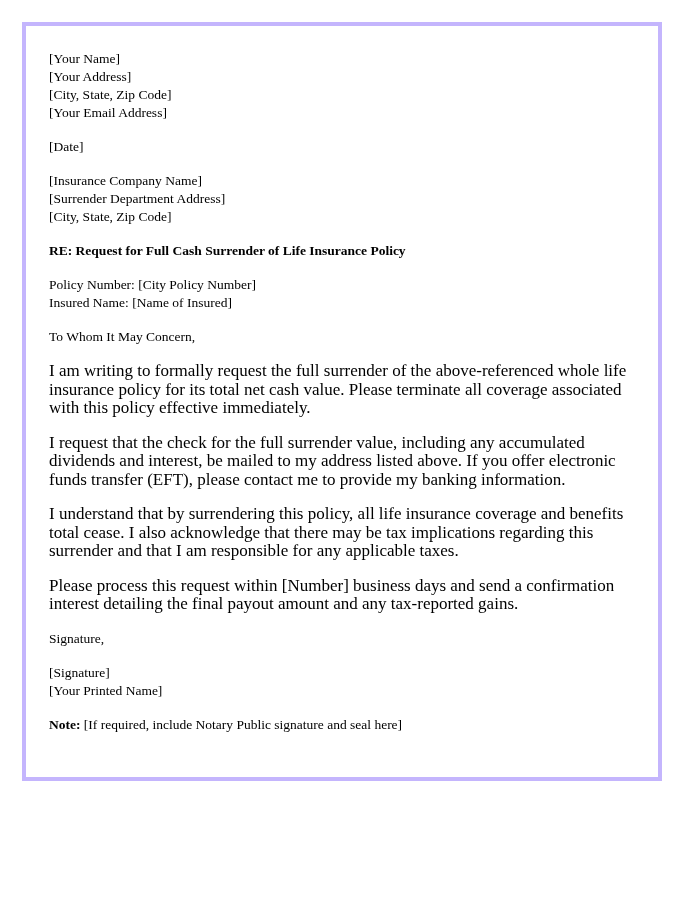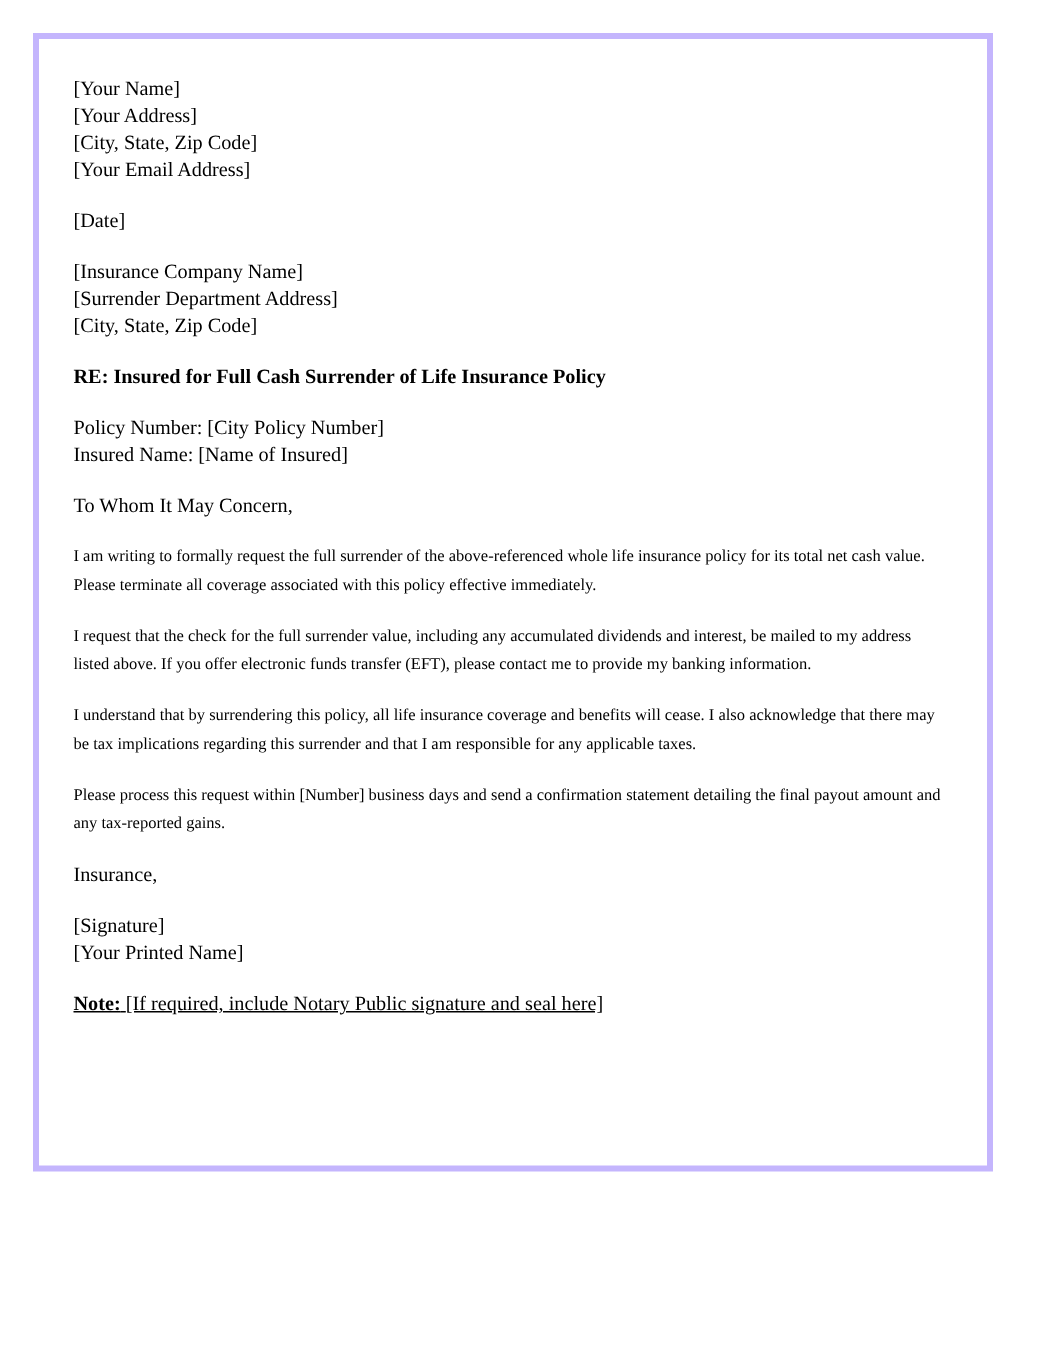--- a/index.html
+++ b/index.html
@@ -35,34 +35,33 @@
   }
   .block:last-child {
     margin-bottom: 0;
   }
   .line {
     font-size: 13.5px;
     line-height: 18px;
     white-space: pre-wrap;
   }
   .para {
-    font-size: 11px;
+    font-size: 17px;
     line-height: 18.5px;
     text-align: left;
     margin: 0;
   }
   .subject-line {
     font-size: 13.5px;
     line-height: 18px;
     font-weight: bold;
   }
   .note-block {
     font-size: 13.5px;
     line-height: 18px;
-    text-decoration: underline;
   }
   .note-label {
     font-weight: bold;
   }
 </style>
 </head>
 <body>
 
 <div class="page-sheet">
   <div class="letter-body">
@@ -78,50 +77,50 @@
       <div class="line">[Date]</div>
     </div>
 
     <div class="block">
       <div class="line">[Insurance Company Name]</div>
       <div class="line">[Surrender Department Address]</div>
       <div class="line">[City, State, Zip Code]</div>
     </div>
 
     <div class="block">
-      <div class="subject-line">RE: Insured for Full Cash Surrender of Life Insurance Policy</div>
+      <div class="subject-line">RE: Request for Full Cash Surrender of Life Insurance Policy</div>
     </div>
 
     <div class="block">
       <div class="line">Policy Number: [City Policy Number]</div>
       <div class="line">Insured Name: [Name of Insured]</div>
     </div>
 
     <div class="block">
       <div class="line">To Whom It May Concern,</div>
     </div>
 
     <div class="block">
       <p class="para">I am writing to formally request the full surrender of the above-referenced whole life insurance policy for its total net cash value. Please terminate all coverage associated with this policy effective immediately.</p>
     </div>
 
     <div class="block">
       <p class="para">I request that the check for the full surrender value, including any accumulated dividends and interest, be mailed to my address listed above. If you offer electronic funds transfer (EFT), please contact me to provide my banking information.</p>
     </div>
 
     <div class="block">
-      <p class="para">I understand that by surrendering this policy, all life insurance coverage and benefits will cease. I also acknowledge that there may be tax implications regarding this surrender and that I am responsible for any applicable taxes.</p>
+      <p class="para">I understand that by surrendering this policy, all life insurance coverage and benefits total cease. I also acknowledge that there may be tax implications regarding this surrender and that I am responsible for any applicable taxes.</p>
     </div>
 
     <div class="block">
-      <p class="para">Please process this request within [Number] business days and send a confirmation statement detailing the final payout amount and any tax-reported gains.</p>
+      <p class="para">Please process this request within [Number] business days and send a confirmation interest detailing the final payout amount and any tax-reported gains.</p>
     </div>
 
     <div class="block">
-      <div class="line">Insurance,</div>
+      <div class="line">Signature,</div>
     </div>
 
     <div class="block">
       <div class="line">[Signature]</div>
       <div class="line">[Your Printed Name]</div>
     </div>
 
     <div class="block">
       <div class="note-block"><span class="note-label">Note:</span> <span>[If required, include Notary Public signature and seal here]</span></div>
     </div>

